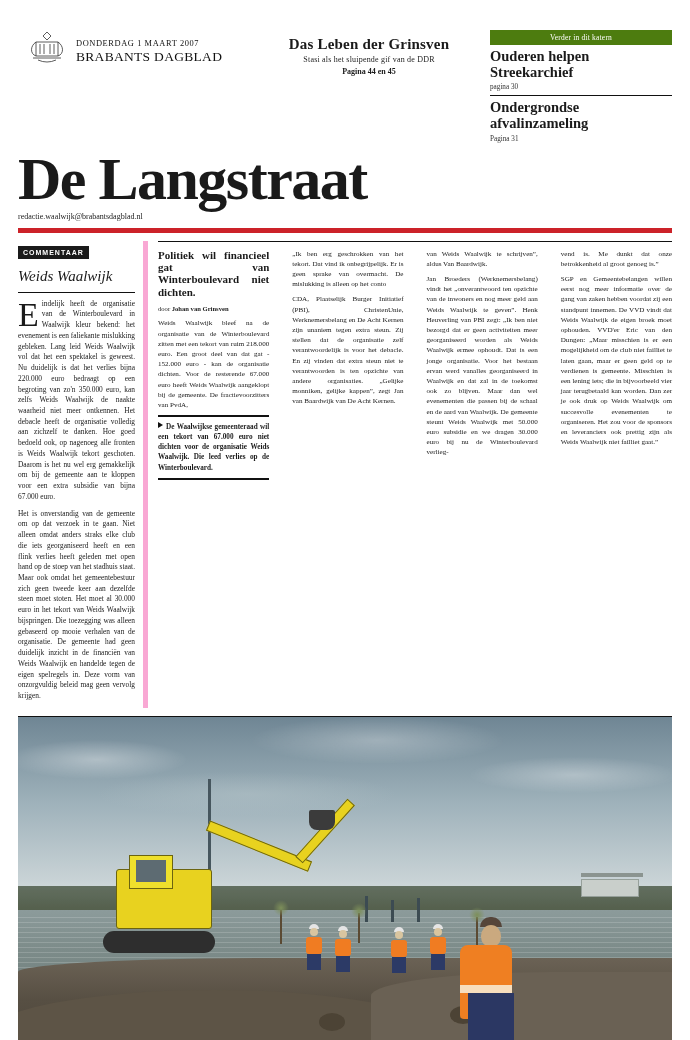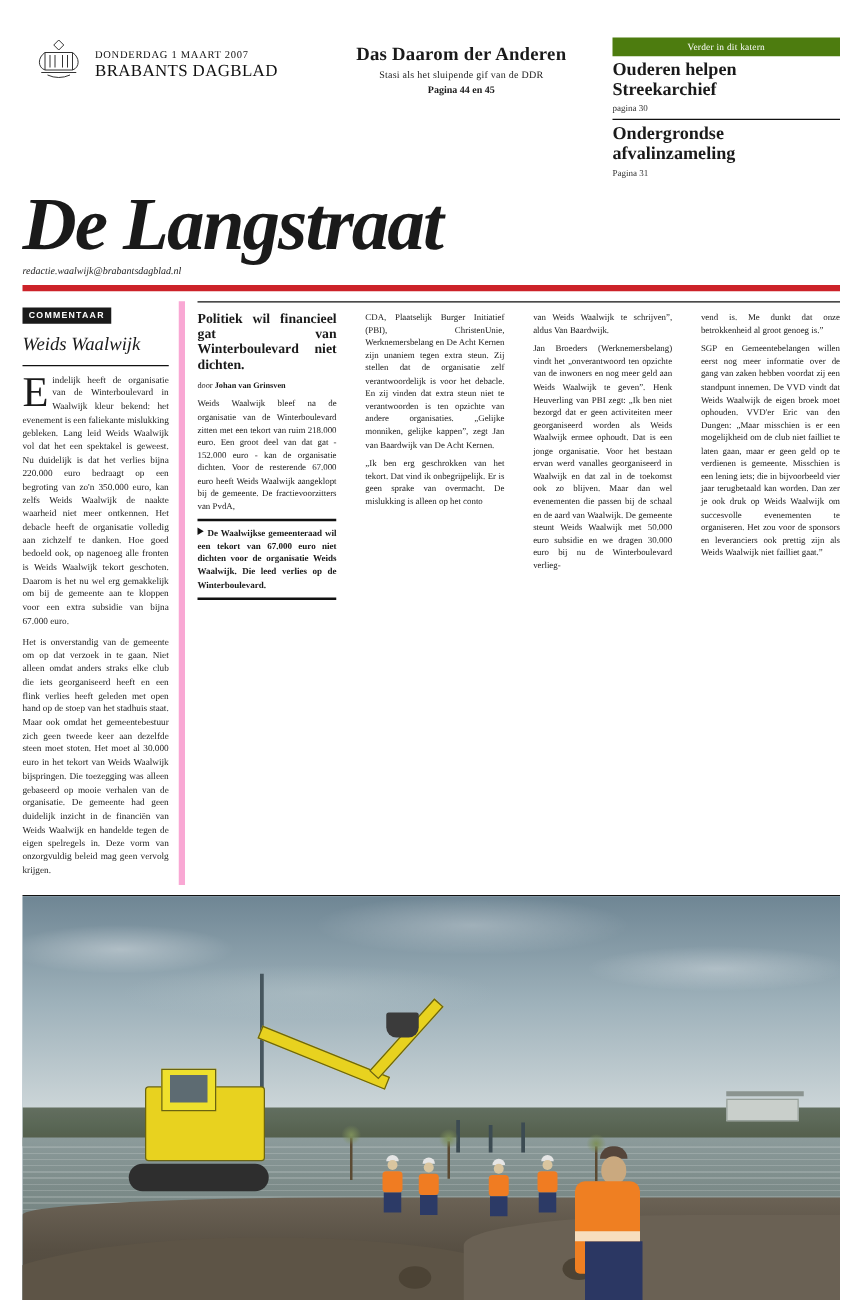--- a/index.html
+++ b/index.html
@@ -25,21 +25,21 @@
   .mh-center .film-title { font-family:"Liberation Serif", serif; font-weight:bold; font-size:15px; letter-spacing:0.2px; }
   .mh-center .film-sub { font-size:8px; letter-spacing:0.2px; margin-top:2px; color:#222;}
   .mh-center .film-page { font-size:8px; font-weight:bold; margin-top:3px; }
   .mh-right { width: 182px; }
   .katern-bar { background:#4d7c0f; color:#fff; font-size:7.5px; text-align:center; padding:3px 0 3px 0; letter-spacing:0.2px;}
   .katern-item { border-bottom:1px solid #111; padding:4px 0 4px 0; }
   .katern-item .kt { font-family:"Liberation Serif", serif; font-weight:bold; font-size:14.5px; line-height:1.08; }
   .katern-item .kp { font-size:7.2px; margin-top:3px; color:#333;}
 
   
-  .logo-wrap { margin-top:4px; position:relative;font-style:italic; }
+  .logo-wrap { margin-top:4px; position:relative; }
   .logo { font-family:"Liberation Serif", serif; font-weight:bold; font-size:60px; letter-spacing:-1.5px; line-height:0.95; }
   .logo-email { font-size:8px; color:#222; margin-top:4px; }
   .redline { height:5px; background:#cc2229; margin-top:7px; }
   .redline-inner { height:100%; width:100%; }
 
   
   .content { display:flex; margin-top:8px; }
   .col-comment { width: 130px; padding-right:8px; border-right:5px solid #f9a8d4; }
   .col-main { flex:1; padding-left:10px; }
 
@@ -132,21 +132,21 @@
           </svg>
         </div>
         <div style="padding-left:6px; padding-top:9px;">
           <div class="dagblad-date">DONDERDAG  1 MAART 2007</div>
           <div class="dagblad-name">BRABANTS DAGBLAD</div>
         </div>
       </div>
     </div>
 
     <div class="mh-center">
-      <div class="film-title">Das Daarom der Anderen</div>
+      <div class="film-title">Das Leben der Grinsven</div>
       <div class="film-sub">Stasi als het sluipende gif van de DDR</div>
       <div class="film-page">Pagina 44 en 45</div>
     </div>
 
     <div class="mh-right">
       <div class="katern-bar">Verder in dit katern</div>
       <div class="katern-item">
         <div class="kt" style="white-space:pre-line;">Ouderen helpen
 Streekarchief</div>
         <div class="kp">pagina 30</div>
@@ -190,22 +190,22 @@
             <span>door</span>
             <b>Johan van Grinsven</b>
           </div>
           <p>Weids Waalwijk bleef na de organisatie van de Winterboulevard zitten met een tekort van ruim 218.000 euro. Een groot deel van dat gat - 152.000 euro - kan de organisatie dichten. Voor de resterende 67.000 euro heeft Weids Waalwijk aangeklopt bij de gemeente. De fractievoorzitters van PvdA,</p>
           <div class="factbox">
             <span class="arrow"></span><span>De Waalwijkse gemeenteraad wil een tekort van 67.000 euro niet dichten voor de organisatie Weids Waalwijk. Die leed verlies op de Winterboulevard.</span>
           </div>
         </div>
 
         <div class="art-col">
+          <p>„Ik ben erg geschrokken van het tekort. Dat vind ik onbegrijpelijk. Er is geen sprake van overmacht. De mislukking is alleen op het conto</p>
           <p>CDA, Plaatselijk Burger Initiatief (PBI), ChristenUnie, Werknemersbelang en De Acht Kernen zijn unaniem tegen extra steun. Zij stellen dat de organisatie zelf verantwoordelijk is voor het debacle. En zij vinden dat extra steun niet te verantwoorden is ten opzichte van andere organisaties. „Gelijke monniken, gelijke kappen”, zegt Jan van Baardwijk van De Acht Kernen.</p>
-          <p>„Ik ben erg geschrokken van het tekort. Dat vind ik onbegrijpelijk. Er is geen sprake van overmacht. De mislukking is alleen op het conto</p>
         </div>
 
         <div class="art-col">
           <p>van Weids Waalwijk te schrijven”, aldus Van Baardwijk.</p>
           <p>Jan Broeders (Werknemersbelang) vindt het „onverantwoord ten opzichte van de inwoners en nog meer geld aan Weids Waalwijk te geven”. Henk Heuverling van PBI zegt: „Ik ben niet bezorgd dat er geen activiteiten meer georganiseerd worden als Weids Waalwijk ermee ophoudt. Dat is een jonge organisatie. Voor het bestaan ervan werd vanalles georganiseerd in Waalwijk en dat zal in de toekomst ook zo blijven. Maar dan wel evenementen die passen bij de schaal en de aard van Waalwijk. De gemeente steunt Weids Waalwijk met 50.000 euro subsidie en we dragen 30.000 euro bij nu de Winterboulevard verlieg-</p>
         </div>
 
         <div class="art-col">
           <p>vend is. Me dunkt dat onze betrokkenheid al groot genoeg is.”</p>
           <p>SGP en Gemeentebelangen willen eerst nog meer informatie over de gang van zaken hebben voordat zij een standpunt innemen. De VVD vindt dat Weids Waalwijk de eigen broek moet ophouden. VVD'er Eric van den Dungen: „Maar misschien is er een mogelijkheid om de club niet failliet te laten gaan, maar er geen geld op te verdienen is gemeente. Misschien is een lening iets; die in bijvoorbeeld vier jaar terugbetaald kan worden. Dan zer je ook druk op Weids Waalwijk om succesvolle evenementen te organiseren. Het zou voor de sponsors en leveranciers ook prettig zijn als Weids Waalwijk niet failliet gaat.”</p>

